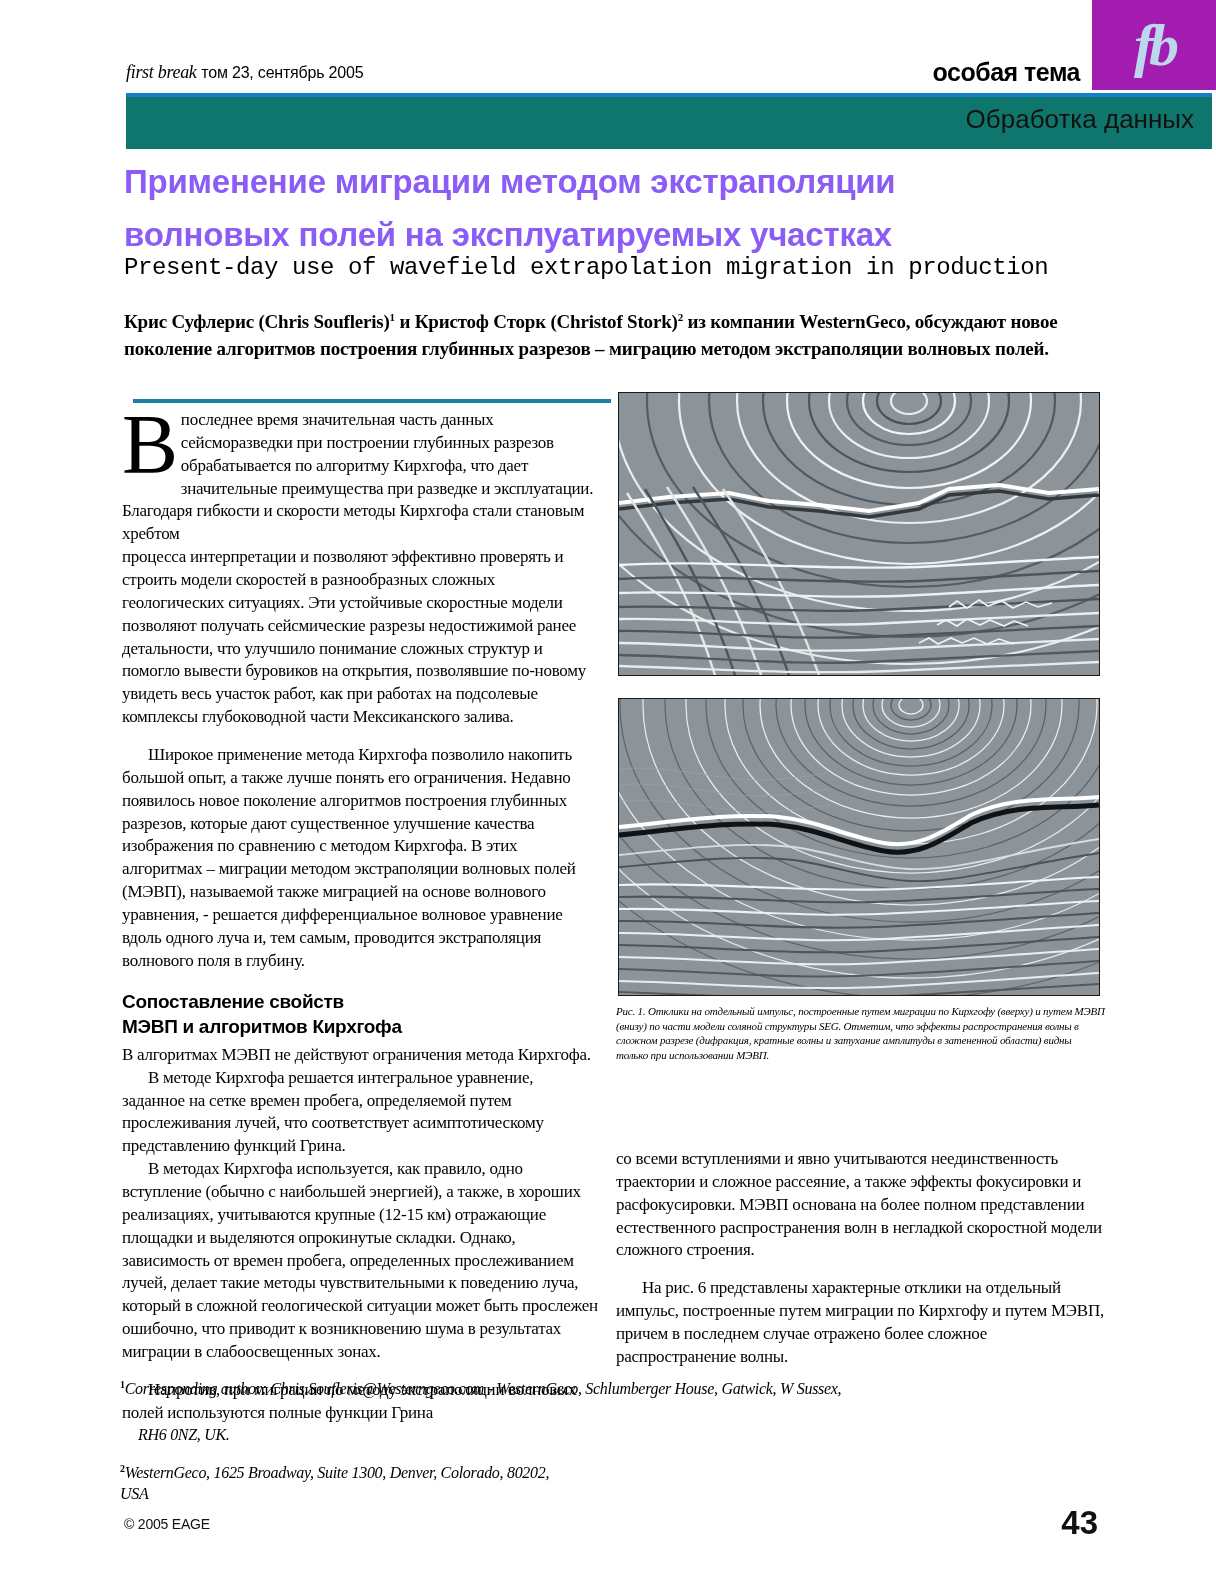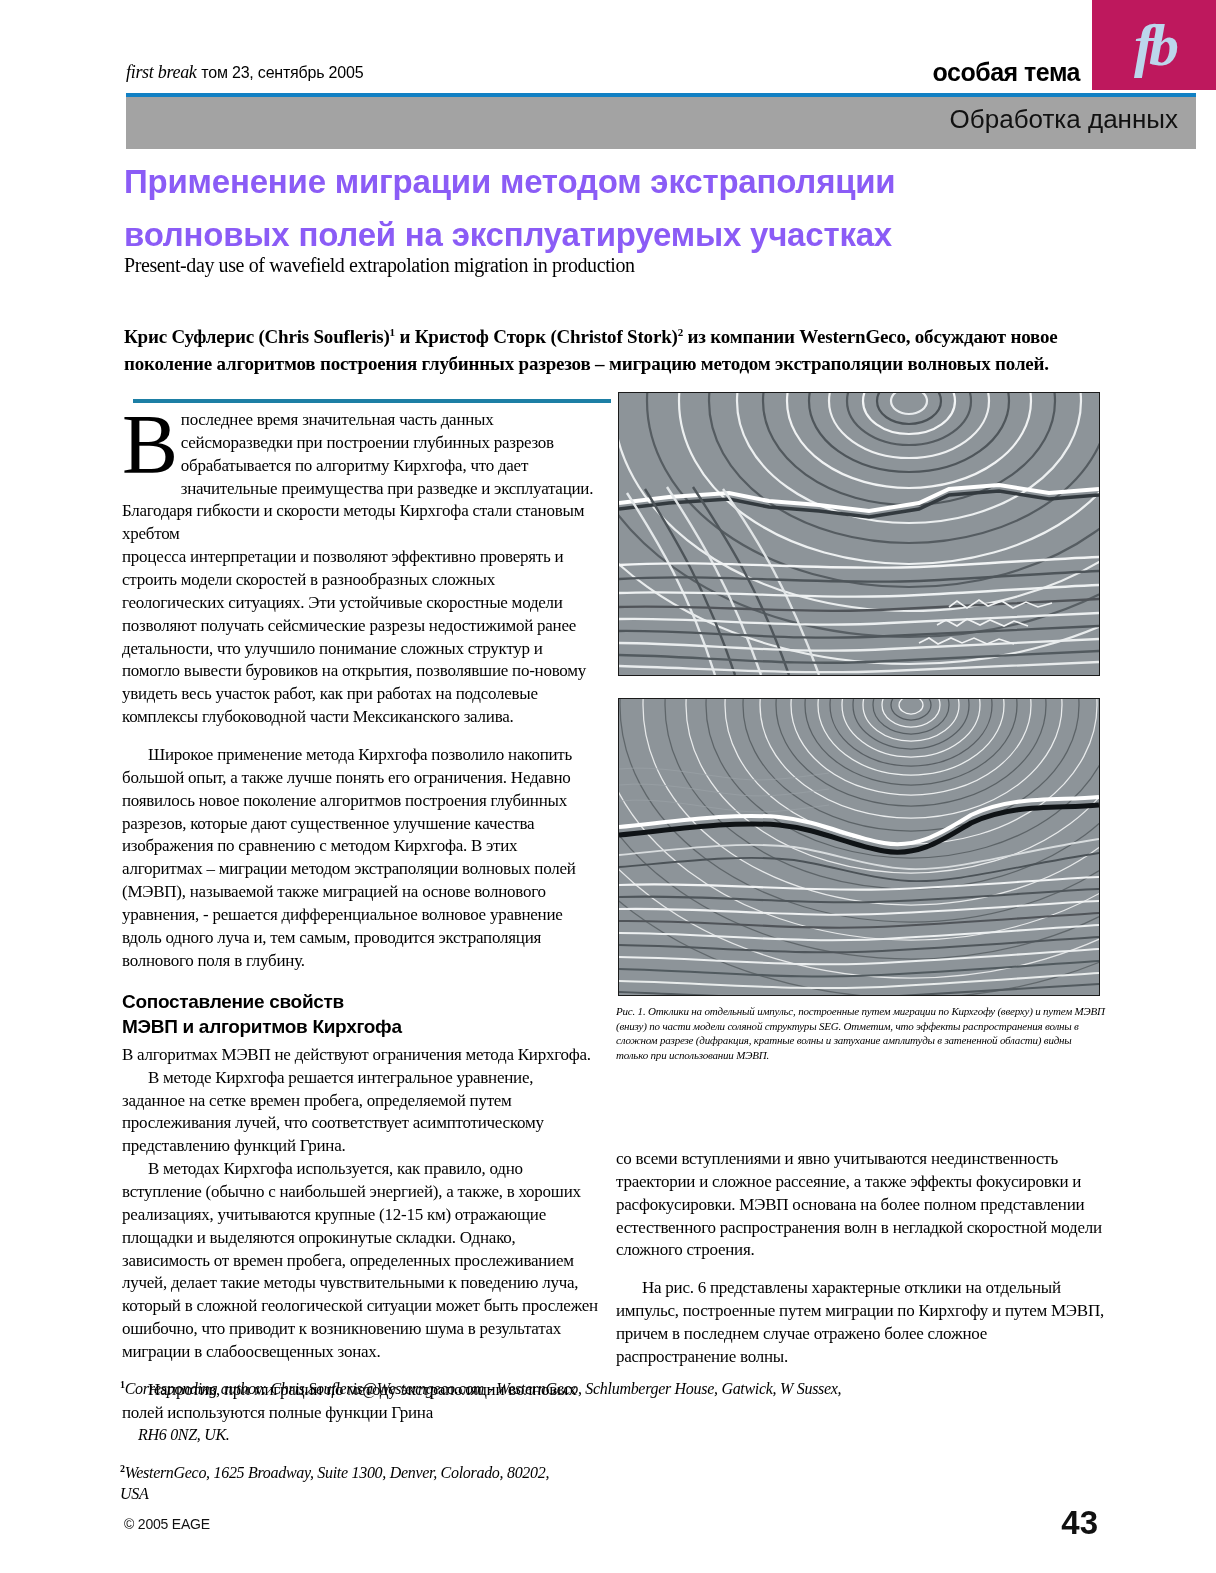--- a/index.html
+++ b/index.html
@@ -56,21 +56,21 @@
     text-align: right;
   }
 
   
   #fb-logo {
     position: absolute;
     left: 1092px;
     top: 0px;
     width: 124px;
     height: 90px;
-    background: #be185d;
+    background: #a21caf;
     overflow: hidden;
   }
   #fb-logo .glyph {
     position: absolute;
     left: 50%;
     top: 50%;
     transform: translate(-50%, -50%);
     font-family: "Liberation Serif", serif;
     font-style: italic;
     font-weight: bold;
@@ -80,22 +80,23 @@
     line-height: 1;
   }
 
   
   #section-band {
     position: absolute;
     left: 126px;
     top: 93px;
     width: 1070px;
     height: 52px;
-    background: #a3a3a3;
+    background: #0f766e;
     border-top: 4px solid #1180c4;
+    padding-left: 16px;
   }
   #section-band .label {
     position: absolute;
     right: 18px;
     top: 7px;
     font-family: "Liberation Sans", sans-serif;
     font-size: 26px;
     color: #111;
     white-space: nowrap;
   }
@@ -111,29 +112,29 @@
     font-size: 33px;
     line-height: 1.62;
     letter-spacing: -0.2px;
     color: #8b5cf6;
   }
   #title-en {
     position: absolute;
     left: 124px;
     top: 254px;
     width: 990px;
-    font-family: Liberation Serif, serif;
-    font-size: 20px;
+    font-family: Liberation Mono, monospace;
+    font-size: 24px;
     letter-spacing: -0.4px;
     color: #000;
   }
   #byline {
     position: absolute;
     left: 124px;
-    top: 323px;
+    top: 308px;
     width: 960px;
     font-family: "Liberation Serif", serif;
     font-weight: bold;
     font-size: 19px;
     line-height: 1.43;
     letter-spacing: -0.2px;
   }
   #byline sup { font-size: 11px; font-weight: bold; }
 
   

